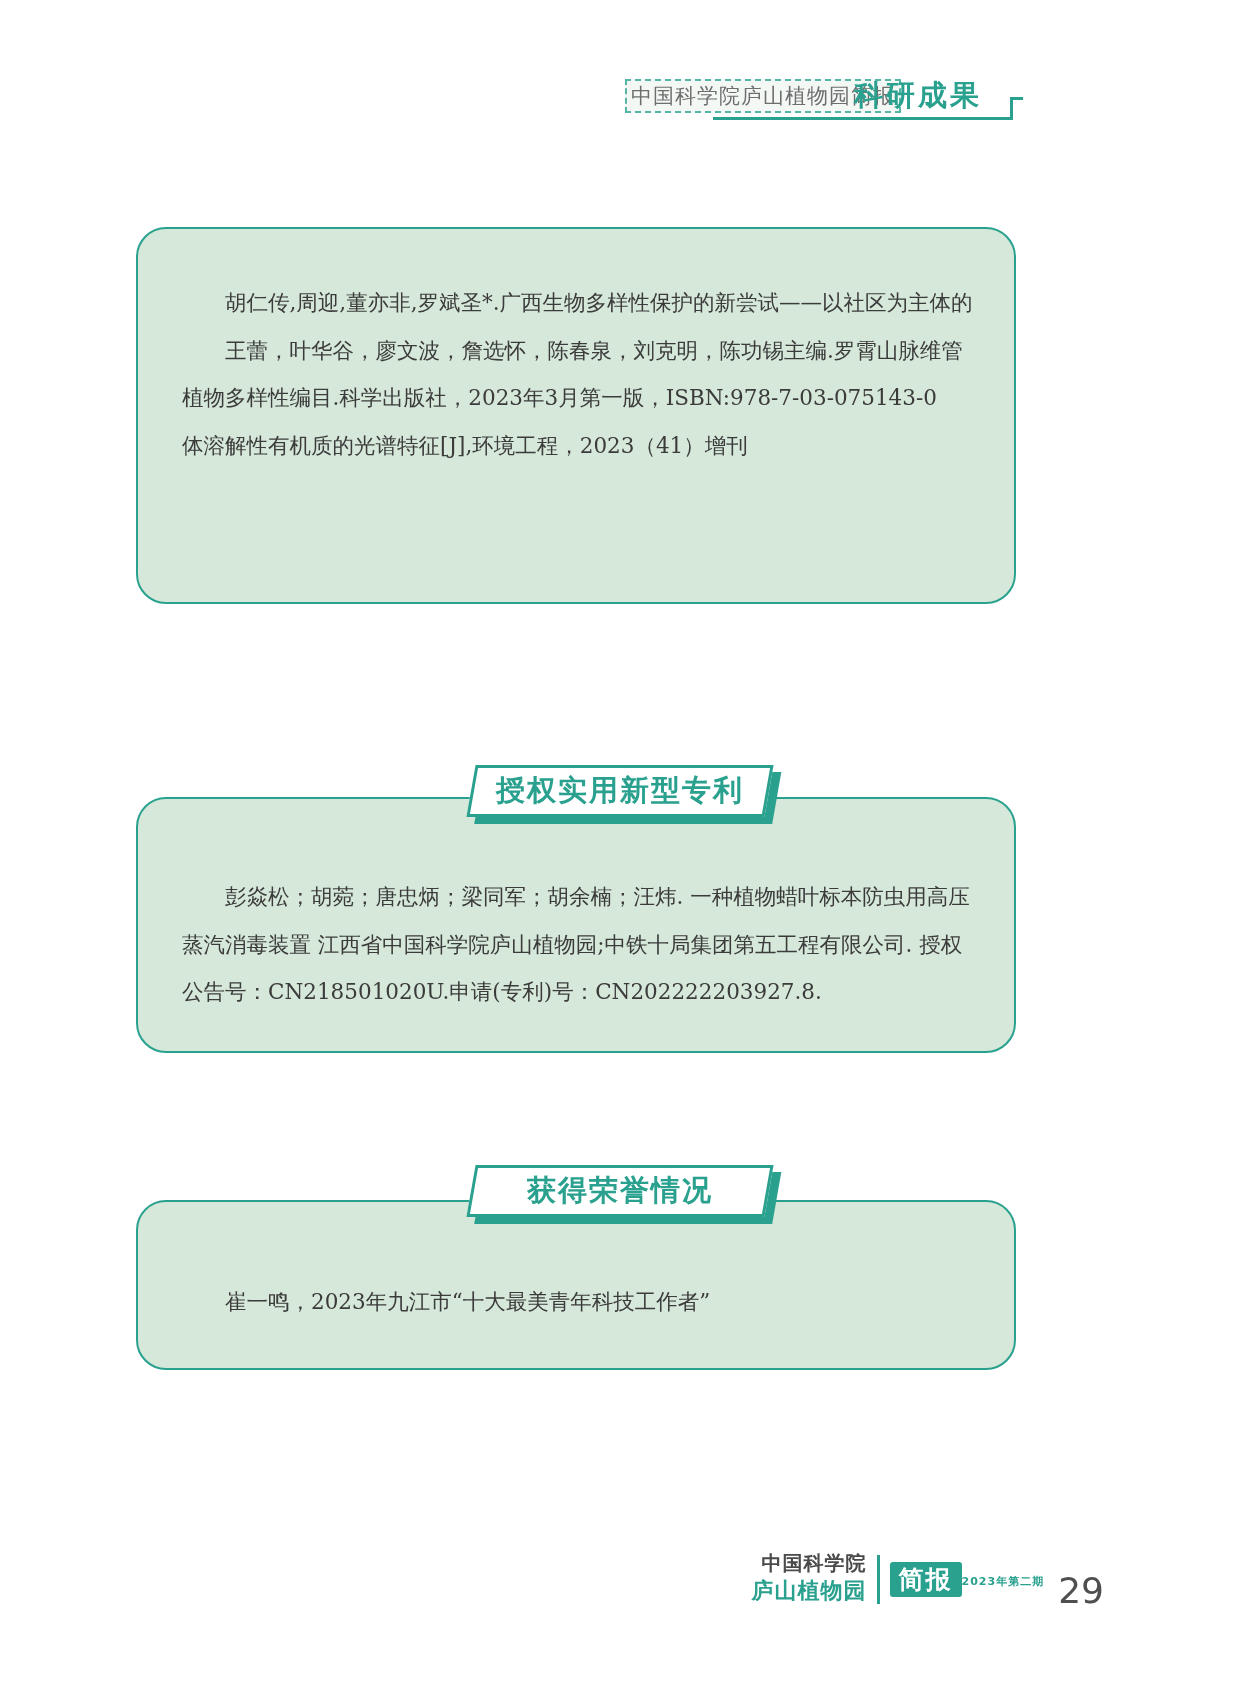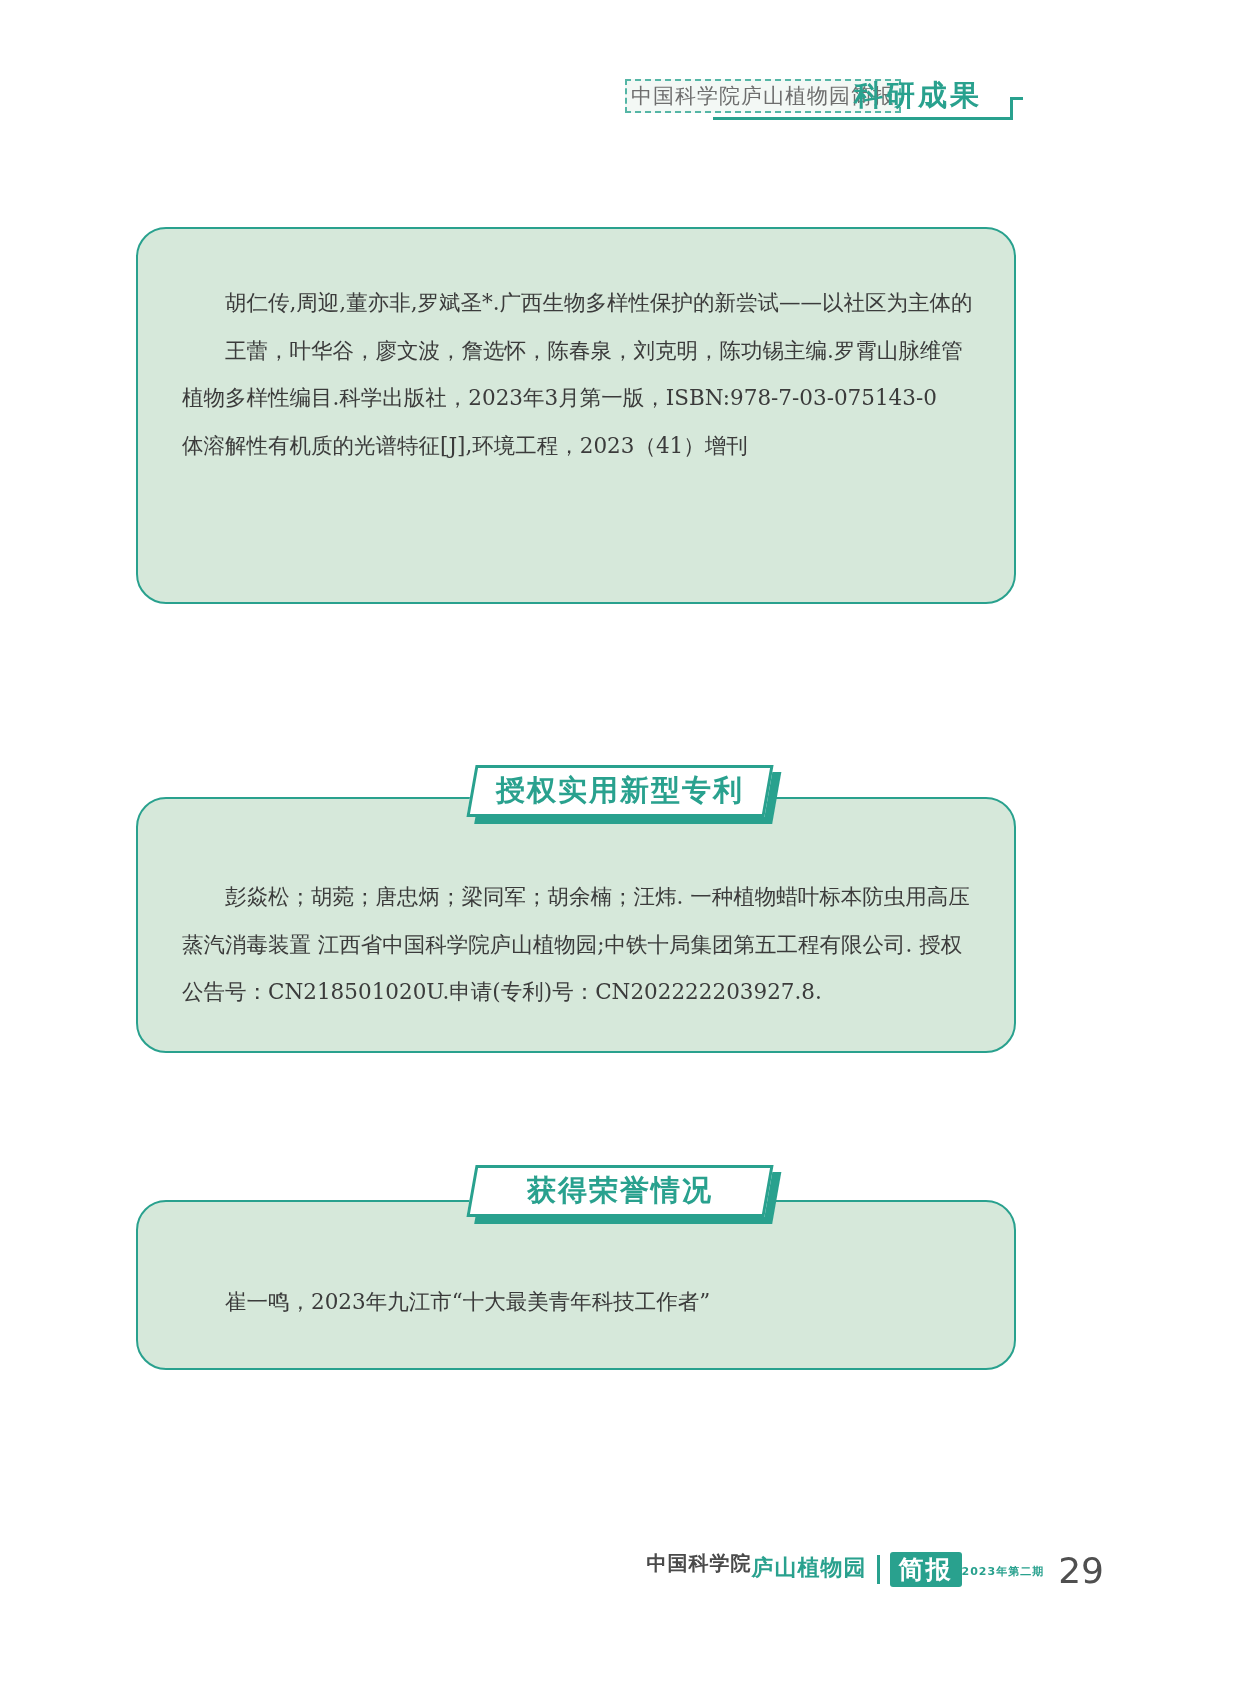--- a/index.html
+++ b/index.html
@@ -56,21 +56,21 @@
   .banner span{
     transform:skewX(10deg);font-size:29px;font-weight:bold;color:var(--teal);
     letter-spacing:2px;white-space:nowrap;
   }
   .banner-patent{top:765px;}
   .banner-honor{top:1165px;}
   
   .footer{
     position:absolute;right:136px;top:1552px;display:flex;align-items:stretch;gap:9px;
   }
-  .f-org{text-align:right;display:flex;flex-direction:row;justify-content:flex-end;}
+  .f-org{text-align:right;display:flex;flex-direction:column;justify-content:flex-end;}
   .f-org .l1{font-size:20px;font-weight:bold;color:var(--footer-dark);line-height:23px;letter-spacing:1px;}
   .f-org .l2{font-size:22px;font-weight:bold;color:var(--teal);line-height:32px;letter-spacing:1px;}
   .f-div{width:3px;background:var(--teal);margin:3px 1px;}
   .f-brief{display:flex;flex-direction:row;align-items:center;justify-content:flex-start;}
   .f-brief .badge{
     background:var(--teal);color:#ffffff;font-size:25px;font-weight:bold;
     padding:2px 9px;border-radius:3px;letter-spacing:2px;line-height:31px;
   }
   .f-brief .issue{color:var(--teal);font-size:11px;font-weight:bold;margin-top:3px;letter-spacing:1px;}
   .f-page{font-size:36px;color:#4f4f4f;align-self:flex-end;margin-left:5px;line-height:32px;}

